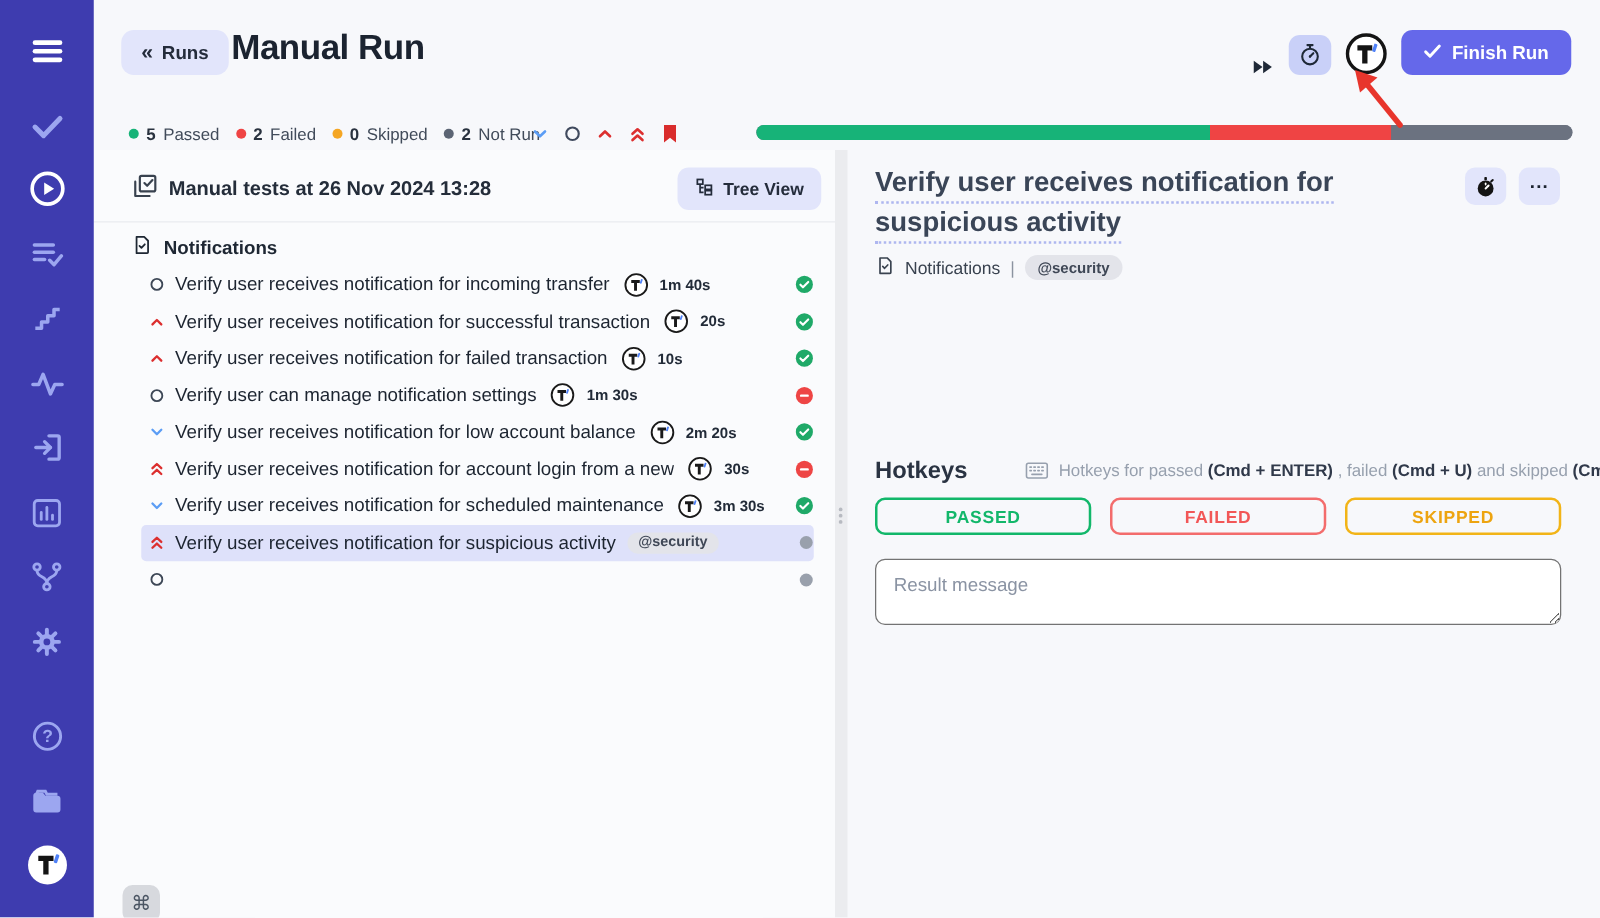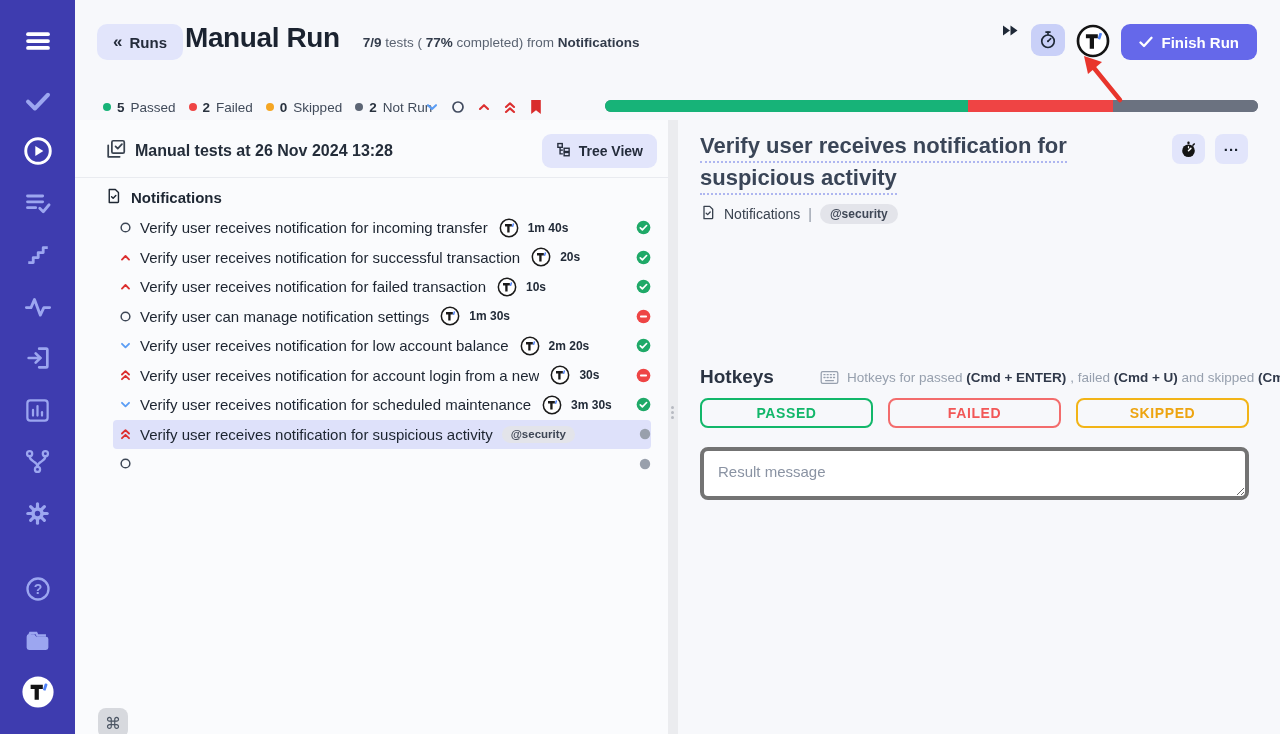--- a/index.html
+++ b/index.html
@@ -15,21 +15,21 @@
 
   
   .hdr { position:absolute; left:0; top:0; width:1205px; height:85px; }
   .runs-btn { position:absolute; left:22px; top:24px; height:36px; padding:0 16px; display:flex; align-items:center; gap:7px;
     background:#e2e5fb; border:none; border-radius:10px; font-family:inherit; font-size:15px; font-weight:600; color:#242c3b; cursor:pointer; }
   .runs-chev { font-size:17px; font-weight:700; line-height:1; margin-top:-2px; }
   .hdr-title-wrap { position:absolute; left:110px; top:22px; display:flex; align-items:baseline; gap:23px; }
   .page-title { font-size:28px; font-weight:800; letter-spacing:-0.4px; color:#1b2330; }
   .hdr-sub { font-size:13.5px; color:#5b6472; }
   .hdr-sub b { color:#333c4b; }
-  .hdr-right { position:absolute; right:23px; top:24px; display:flex; align-items:flex-start; gap:11px; }
+  .hdr-right { position:absolute; right:23px; top:24px; display:flex; align-items:flex-end; gap:11px; }
   .ff-icon { display:flex; align-items:center; margin-right:2px; cursor:pointer; }
   .timer-btn { width:34px; height:32px; background:#c9d0f8; border:none; border-radius:9px; display:flex; align-items:center; justify-content:center; cursor:pointer; }
   .hdr-logo { width:34px; height:34px; display:flex; align-items:center; justify-content:center; }
   .finish-btn { height:36px; padding:0 18px; background:#6568ea; color:#fff; border:none; border-radius:9px;
     font-family:inherit; font-size:15px; font-weight:600; display:flex; align-items:center; gap:9px; cursor:pointer; }
   .annot-arrow { position:absolute; left:1005px; top:52px; z-index:9; pointer-events:none; }
 
   
   .statusbar { position:absolute; left:0; top:98px; width:1205px; height:18px; display:flex; align-items:center; }
   .counts { position:absolute; left:28px; display:flex; align-items:center; gap:13px; }
@@ -90,21 +90,21 @@
   .hotkeys .kbd-ic { position:relative; top:2px; margin-right:3px; }
   .hk-part { white-space:pre; }
   .hk-bold { font-weight:700; color:#30394a; }
 
   .verdicts { position:absolute; left:20px; top:278px; width:549px; display:flex; gap:15px; }
   .verdict-btn { flex:1; height:30px; border-radius:8px; background:transparent; font-family:inherit; font-size:14px; font-weight:700; letter-spacing:0.6px; cursor:pointer; }
   .v-pass { border:2px solid #12b76a; color:#12b76a; }
   .v-fail { border:2px solid #f36c6c; color:#f25757; }
   .v-skip { border:2px solid #f2b417; color:#eda410; }
 
-  .result-msg { position:absolute; left:20px; top:327px; width:549px; height:53px; border:4px solid #737373; border-radius:8px;
+  .result-msg { position:absolute; left:20px; top:327px; width:549px; height:53px; border:1px solid #737373; border-radius:8px;
     background:#fff; resize:both; font-family:inherit; font-size:15px; color:#2a3342; padding:12px 14px; outline:none; }
   .result-msg::placeholder { color:#8a93a3; }
 </style>
 </head>
 <body>
 
 <nav class="rail">
   <span class="rail-item" style="top:24px">
     <svg width="30" height="30" viewBox="0 0 24 24">
         <g stroke="#ffffff" stroke-width="3" stroke-linecap="round">
@@ -210,27 +210,20 @@
 
 <div class="main">
 
   <div class="hdr">
     <button class="runs-btn">
       <span class="runs-chev">«</span>
       <span>Runs</span>
     </button>
     <div class="hdr-title-wrap">
       <span class="page-title">Manual Run</span>
-      <span class="hdr-sub">
-        <b>7/9</b>
-        <span>tests (</span>
-        <b>77%</b>
-        <span>completed) from</span>
-        <b>Notifications</b>
-      </span>
     </div>
     <div class="hdr-right">
       <span class="ff-icon">
         <svg width="16" height="13" viewBox="0 0 16 13">
             <path d="M1 1.5 8 6.5 1 11.5z" fill="#1f2937"></path>
             <path d="M8.5 1.5 15.5 6.5 8.5 11.5z" fill="#1f2937"></path>
           </svg>
       </span>
       <button class="timer-btn">
         <svg width="20" height="20" viewBox="0 0 24 24">

